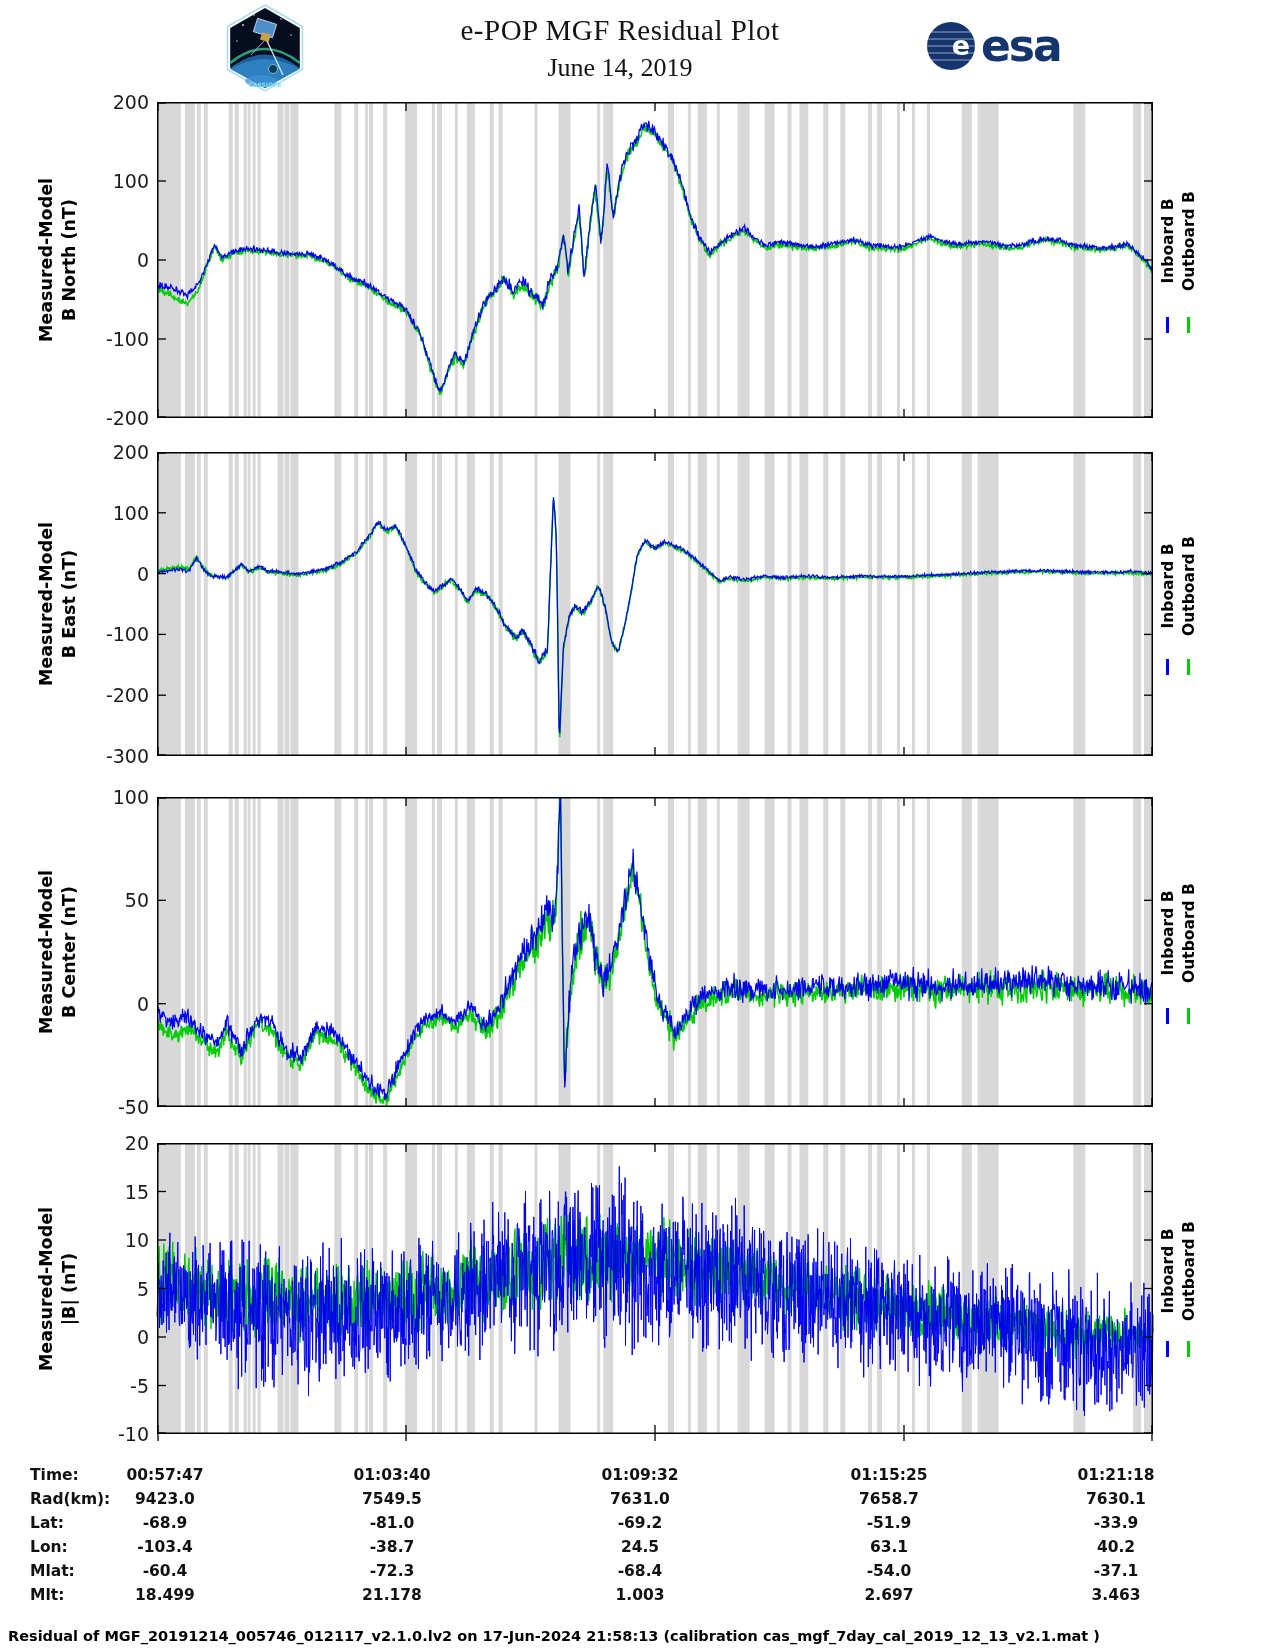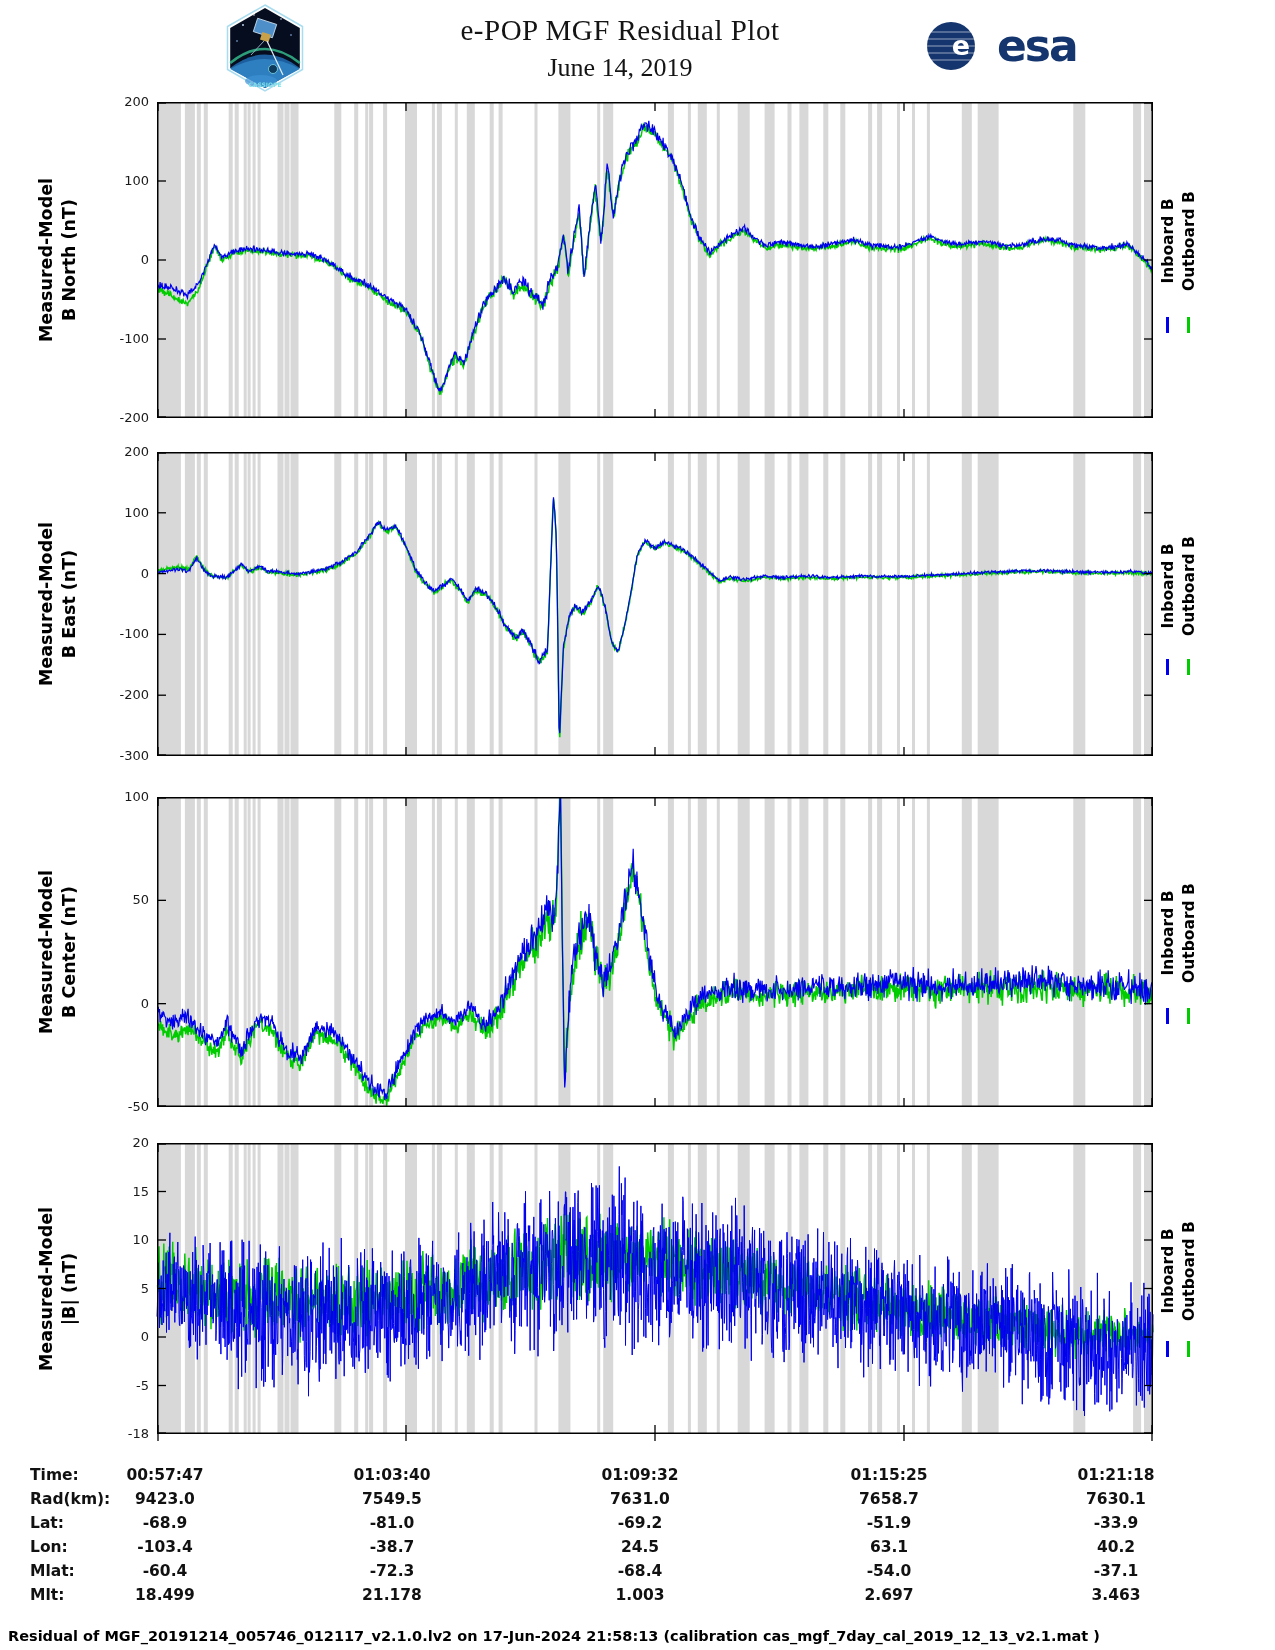--- a/index.html
+++ b/index.html
@@ -6,25 +6,25 @@
   #page{position:relative;width:1275px;height:1650px;background:#fff;overflow:hidden;
         font-family:"DejaVu Sans","Liberation Sans",sans-serif;color:#111;}
   
   .title-wrap{position:absolute;left:320px;top:14px;width:600px;text-align:center;
               font-family:"Liberation Serif","DejaVu Serif",serif;color:#141414;}
   .title-main{font-size:29px;letter-spacing:.5px;}
   .title-date{font-size:26px;margin-top:6px;}
   #patch{position:absolute;left:221px;top:3px;}
   #esa{position:absolute;left:925px;top:20px;display:flex;align-items:center;}
   #esa .esa-text{font-family:"DejaVu Sans",sans-serif;font-weight:bold;font-size:44px;
-                 color:#15356e;letter-spacing:-2px;line-height:44px;margin-left:20px;}
+                 color:#15356e;letter-spacing:-2px;line-height:44px;margin-left:4px;}
   
   .ylab{position:absolute;font-weight:bold;font-size:17.5px;text-align:center;
         line-height:23px;white-space:nowrap;transform:translate(-50%,-50%) rotate(-90deg);color:#000;}
-  .ytick{position:absolute;width:84px;text-align:right;font-size:13px;color:#1a1a1a;line-height:22px;}
+  .ytick{position:absolute;width:84px;text-align:right;font-size:19px;color:#1a1a1a;line-height:22px;}
   .legend{position:absolute;width:66px;}
   .legend .vlab{position:absolute;top:44%;writing-mode:vertical-rl;transform:translateY(-50%) rotate(180deg);
                 font-weight:bold;font-size:15.5px;color:#000;white-space:nowrap;}
   .legend .tick{position:absolute;width:2.5px;height:16px;}
   
   .trow-label{position:absolute;left:30px;font-weight:bold;font-size:15.5px;}
   .tcell{position:absolute;width:140px;text-align:center;font-weight:bold;font-size:15.5px;}
   #footer{position:absolute;left:8px;top:1628px;font-weight:bold;font-size:14.5px;color:#000;}
   svg{display:block;}
 </style>
@@ -429,21 +429,21 @@
       <span class="vlab" style="left: 21px;">Outboard B</span>
       <div class="tick" style="left: 7px; top: 210.8px; background: rgb(0, 0, 238);"></div>
       <div class="tick" style="left: 28px; top: 210.8px; background: rgb(0, 204, 0);"></div>
     </div>
     <div class="ytick" style="left: 65px; top: 1132px;">20</div>
     <div class="ytick" style="left: 65px; top: 1180.5px;">15</div>
     <div class="ytick" style="left: 65px; top: 1229px;">10</div>
     <div class="ytick" style="left: 65px; top: 1277.5px;">5</div>
     <div class="ytick" style="left: 65px; top: 1326px;">0</div>
     <div class="ytick" style="left: 65px; top: 1374.5px;">-5</div>
-    <div class="ytick" style="left: 65px; top: 1423px;">-18</div>
+    <div class="ytick" style="left: 65px; top: 1423px;">-10</div>
     <div class="ylab" style="left: 58px; top: 1288.5px;">
       <div>Measured-Model</div>
       <div>|B| (nT)</div>
     </div>
     <div class="legend" style="left: 1159px; top: 1143px; height: 291px;">
       <span class="vlab" style="left: 0px;">Inboard B</span>
       <span class="vlab" style="left: 21px;">Outboard B</span>
       <div class="tick" style="left: 7px; top: 197.88px; background: rgb(0, 0, 238);"></div>
       <div class="tick" style="left: 28px; top: 197.88px; background: rgb(0, 204, 0);"></div>
     </div>

